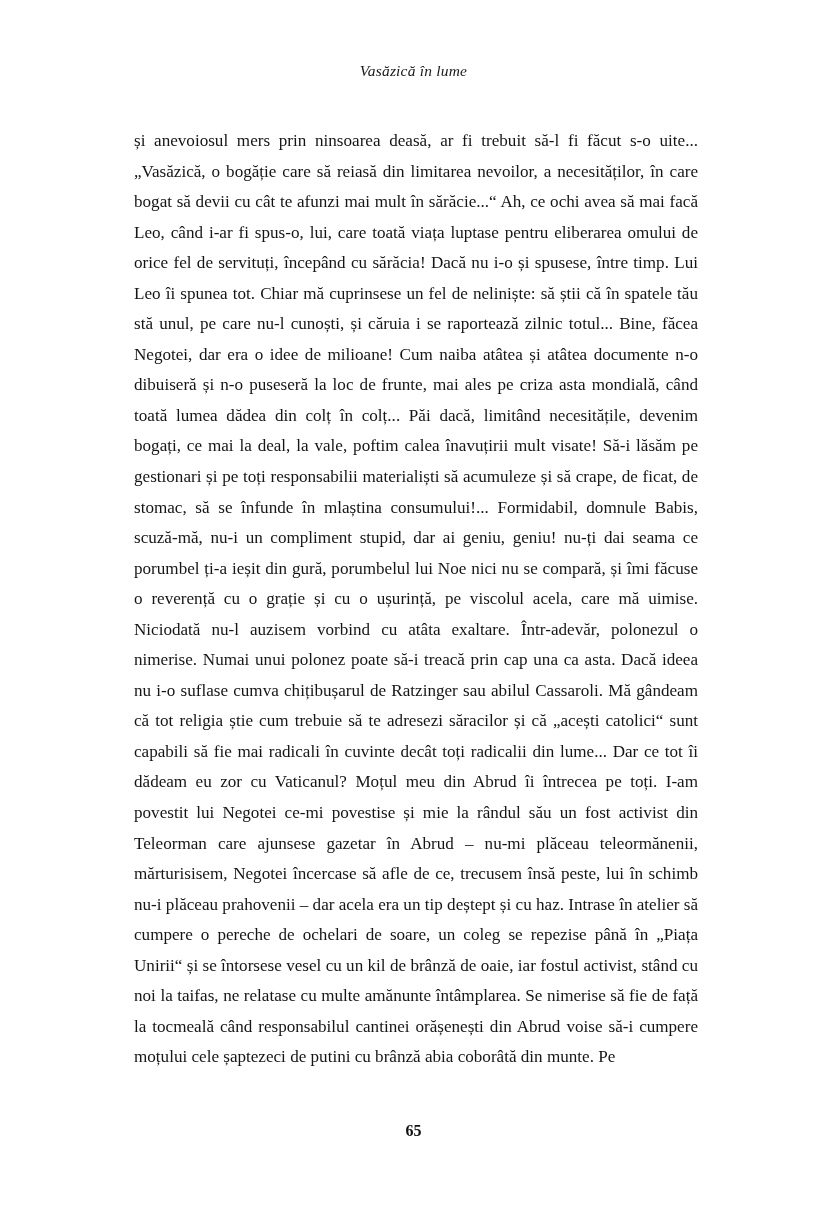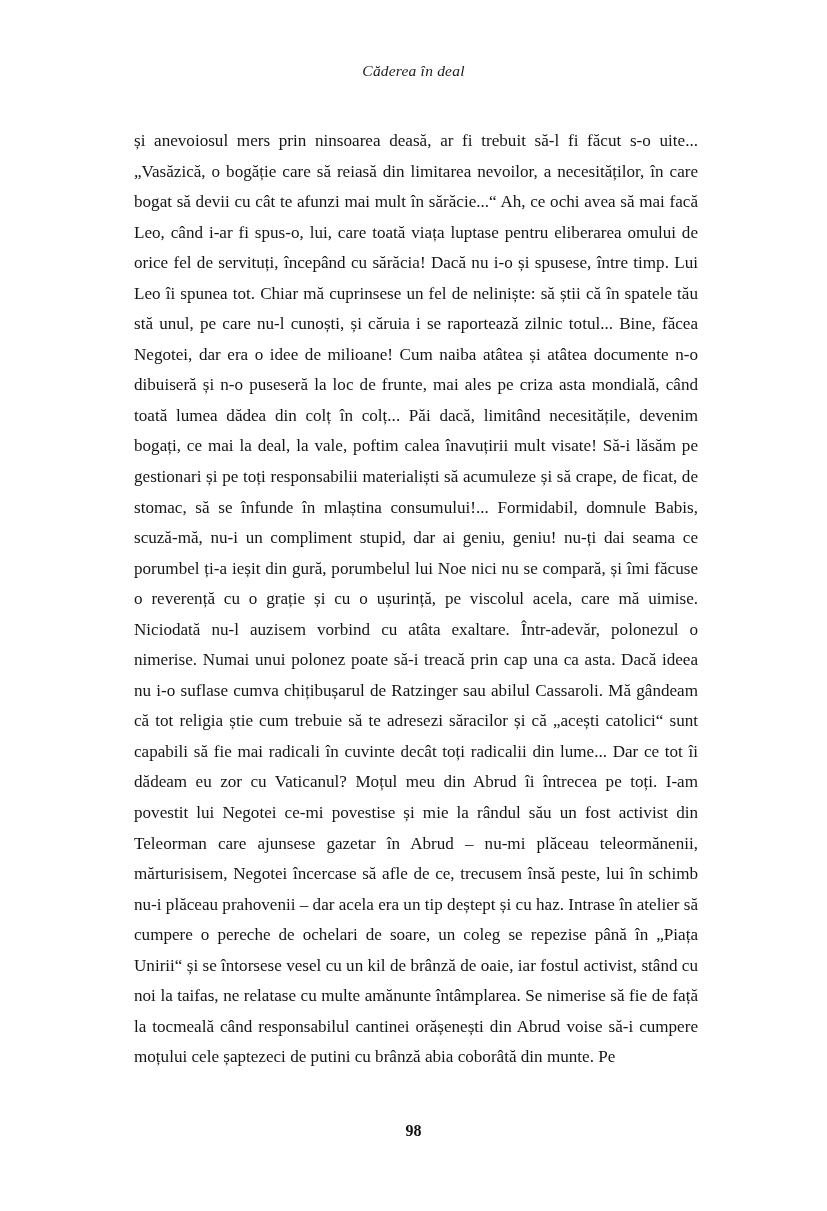--- a/index.html
+++ b/index.html
@@ -61,21 +61,21 @@
     font-size: 16px;
     font-weight: bold;
     color: #111111;
   }
 </style>
 </head>
 <body>
 
 <div class="page">
 
-  <div class="running-head">Căderea în deal</div>
+  <div class="running-head">Vasăzică în lume</div>
 
   <div class="body-block">
     <p>și anevoiosul mers prin ninsoarea deasă, ar fi trebuit să-l fi făcut s-o uite... „Vasăzică, o bogăție care să reiasă din limitarea nevoilor, a necesităților, în care bogat să devii cu cât te afunzi mai mult în sărăcie...“ Ah, ce ochi avea să mai facă Leo, când i-ar fi spus-o, lui, care toată viața luptase pentru eliberarea omului de orice fel de servituți, începând cu sărăcia! Dacă nu i-o și spusese, între timp. Lui Leo îi spunea tot. Chiar mă cuprinsese un fel de neliniște: să știi că în spatele tău stă unul, pe care nu-l cunoști, și căruia i se raportează zilnic totul... Bine, făcea Negotei, dar era o idee de milioane! Cum naiba atâtea și atâtea documente n-o dibuiseră și n-o puseseră la loc de frunte, mai ales pe criza asta mondială, când toată lumea dădea din colț în colț... Păi dacă, limitând necesitățile, devenim bogați, ce mai la deal, la vale, poftim calea înavuțirii mult visate! Să-i lăsăm pe gestionari și pe toți responsabilii materialiști să acumuleze și să crape, de ficat, de stomac, să se înfunde în mlaștina consumului!... Formidabil, domnule Babis, scuză-mă, nu-i un compliment stupid, dar ai geniu, geniu! nu-ți dai seama ce porumbel ți-a ieșit din gură, porumbelul lui Noe nici nu se compară, și îmi făcuse o reverență cu o grație și cu o ușurință, pe viscolul acela, care mă uimise. Niciodată nu-l auzisem vorbind cu atâta exaltare. Într-adevăr, polonezul o nimerise. Numai unui polonez poate să-i treacă prin cap una ca asta. Dacă ideea nu i-o suflase cumva chițibușarul de Ratzinger sau abilul Cassaroli. Mă gândeam că tot religia știe cum trebuie să te adresezi săracilor și că „acești catolici“ sunt capabili să fie mai radicali în cuvinte decât toți radicalii din lume... Dar ce tot îi dădeam eu zor cu Vaticanul? Moțul meu din Abrud îi întrecea pe toți. I-am povestit lui Negotei ce-mi povestise și mie la rândul său un fost activist din Teleorman care ajunsese gazetar în Abrud – nu-mi plăceau teleormănenii, mărturisisem, Negotei încercase să afle de ce, trecusem însă peste, lui în schimb nu-i plăceau prahovenii – dar acela era un tip deștept și cu haz. Intrase în atelier să cumpere o pereche de ochelari de soare, un coleg se repezise până în „Piața Unirii“ și se întorsese vesel cu un kil de brânză de oaie, iar fostul activist, stând cu noi la taifas, ne relatase cu multe amănunte întâmplarea. Se nimerise să fie de față la tocmeală când responsabilul cantinei orășenești din Abrud voise să-i cumpere moțului cele șaptezeci de putini cu brânză abia coborâtă din munte. Pe</p>
   </div>
 
-  <div class="folio">98</div>
+  <div class="folio">65</div>
 
 </div>
 
 </body></html>

